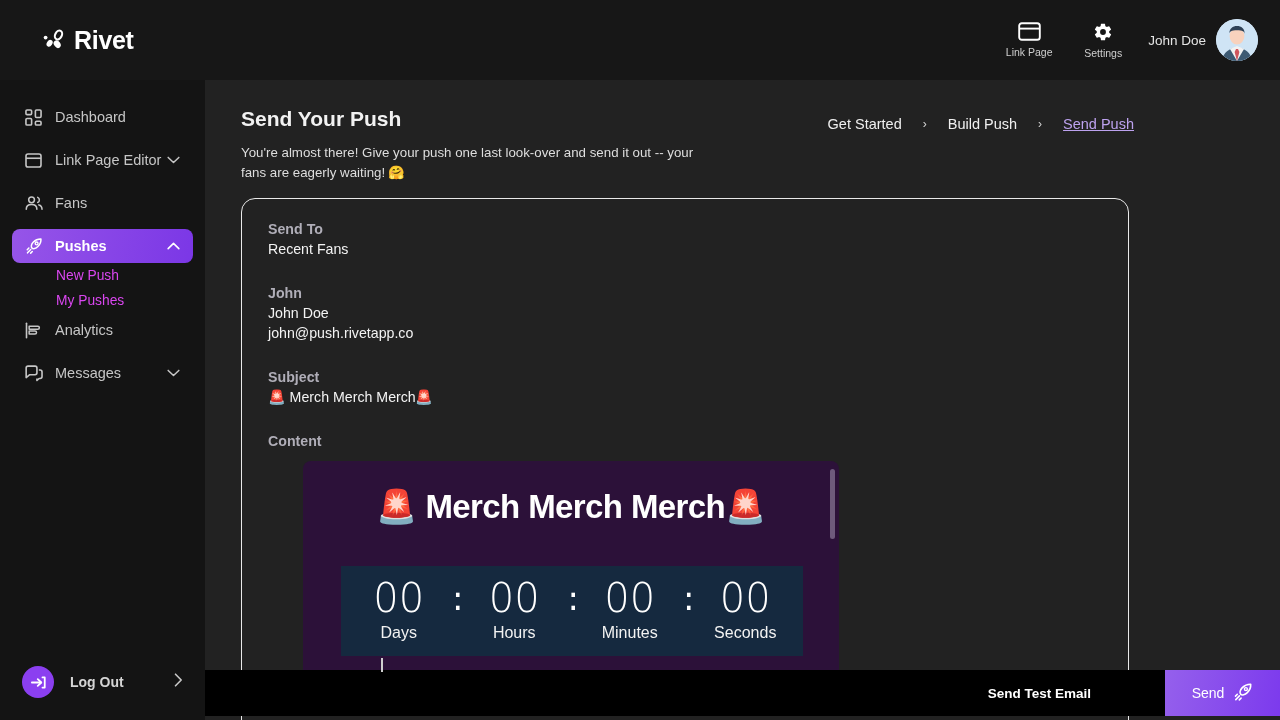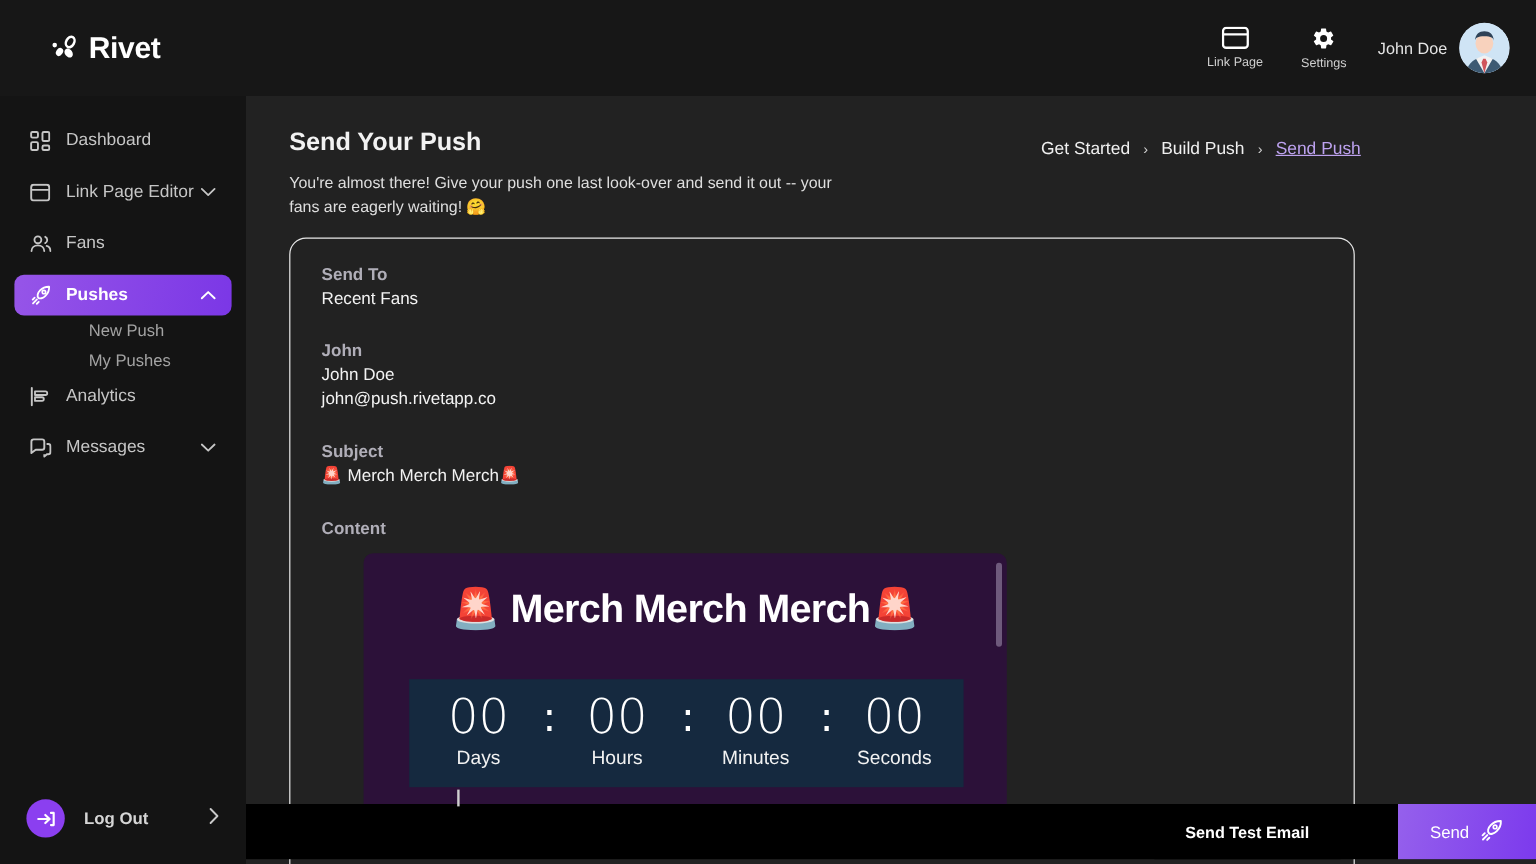--- a/index.html
+++ b/index.html
@@ -61,22 +61,22 @@
   }
   .nav-item .nav-ico { width: 20px; display: flex; align-items: center; }
   .nav-item .nav-label { margin-left: 10px; white-space: nowrap; }
   .nav-item .nav-chev { margin-left: auto; display: flex; align-items: center; }
   .nav-item.active {
     background: linear-gradient(100deg, #9655e8 0%, #7b37e6 100%);
     color: #ffffff; font-weight: bold;
   }
   .nav-gap { height: 9px; }
   .sub-item {
-    color: #a3a3a3; font-size: 13.8px;
-    padding: 5px 0 5px 74px; cursor: pointer;
+    color: #d946ef; font-size: 13.8px;
+    padding: 5px 0 5px 56px; cursor: pointer;
   }
 
   .logout {
     position: absolute; left: 0; bottom: 16px;
     width: 205px; height: 44px;
     display: flex; align-items: center; padding: 0 22px;
     cursor: pointer;
   }
   .logout-circle {
     width: 32px; height: 32px; border-radius: 50%;
@@ -95,21 +95,21 @@
   }
   .page-head {
     position: absolute; left: 36px; top: 27px; width: 480px;
   }
   .page-title { color: #f2f2f2; font-size: 21px; font-weight: bold; }
   .page-desc {
     color: #dedede; font-size: 13.3px; line-height: 20px; margin-top: 12px;
   }
   .breadcrumb {
     position: absolute; right: 146px; top: 36px;
-    display: flex; align-items: center; gap: 11px;
+    display: flex; align-items: center; gap: 21px;
     font-size: 14.5px;
   }
   .crumb { color: #f0f0f0; cursor: pointer; }
   .crumb.current { color: #bda2ef; text-decoration: underline; }
   .crumb-sep { color: #d2d2d2; font-size: 12px; }
 
   
   .card {
     position: absolute; left: 36px; top: 118px;
     width: 888px; height: 560px;

